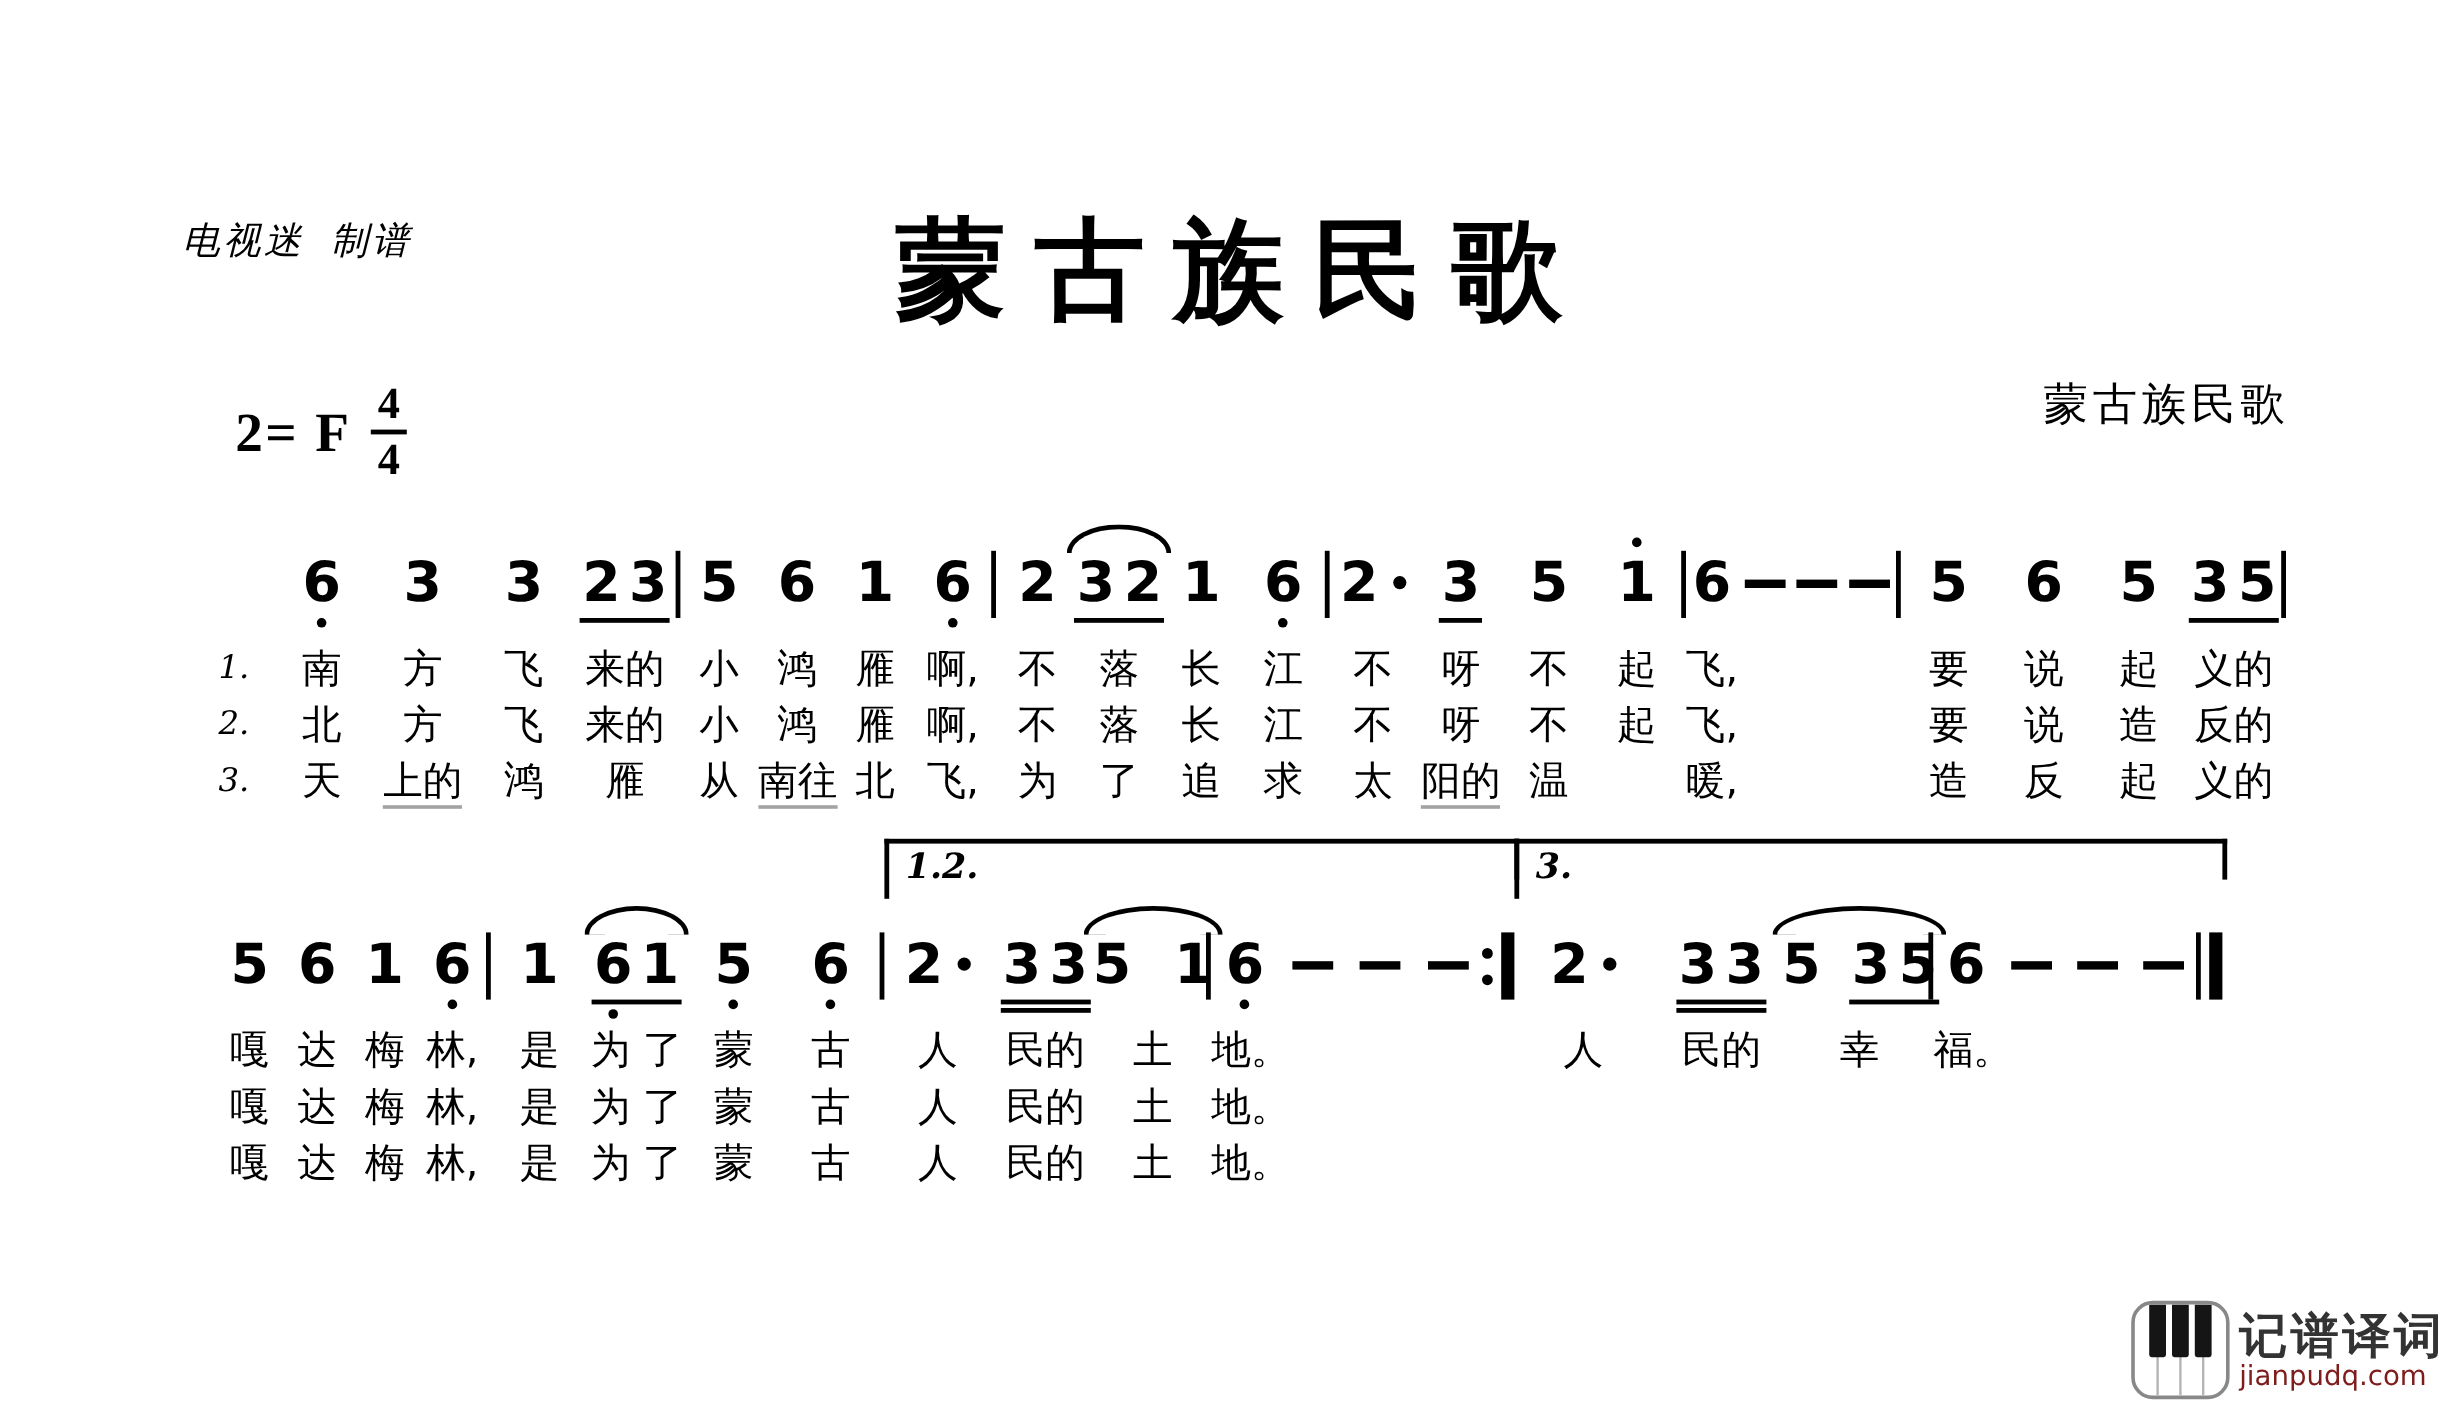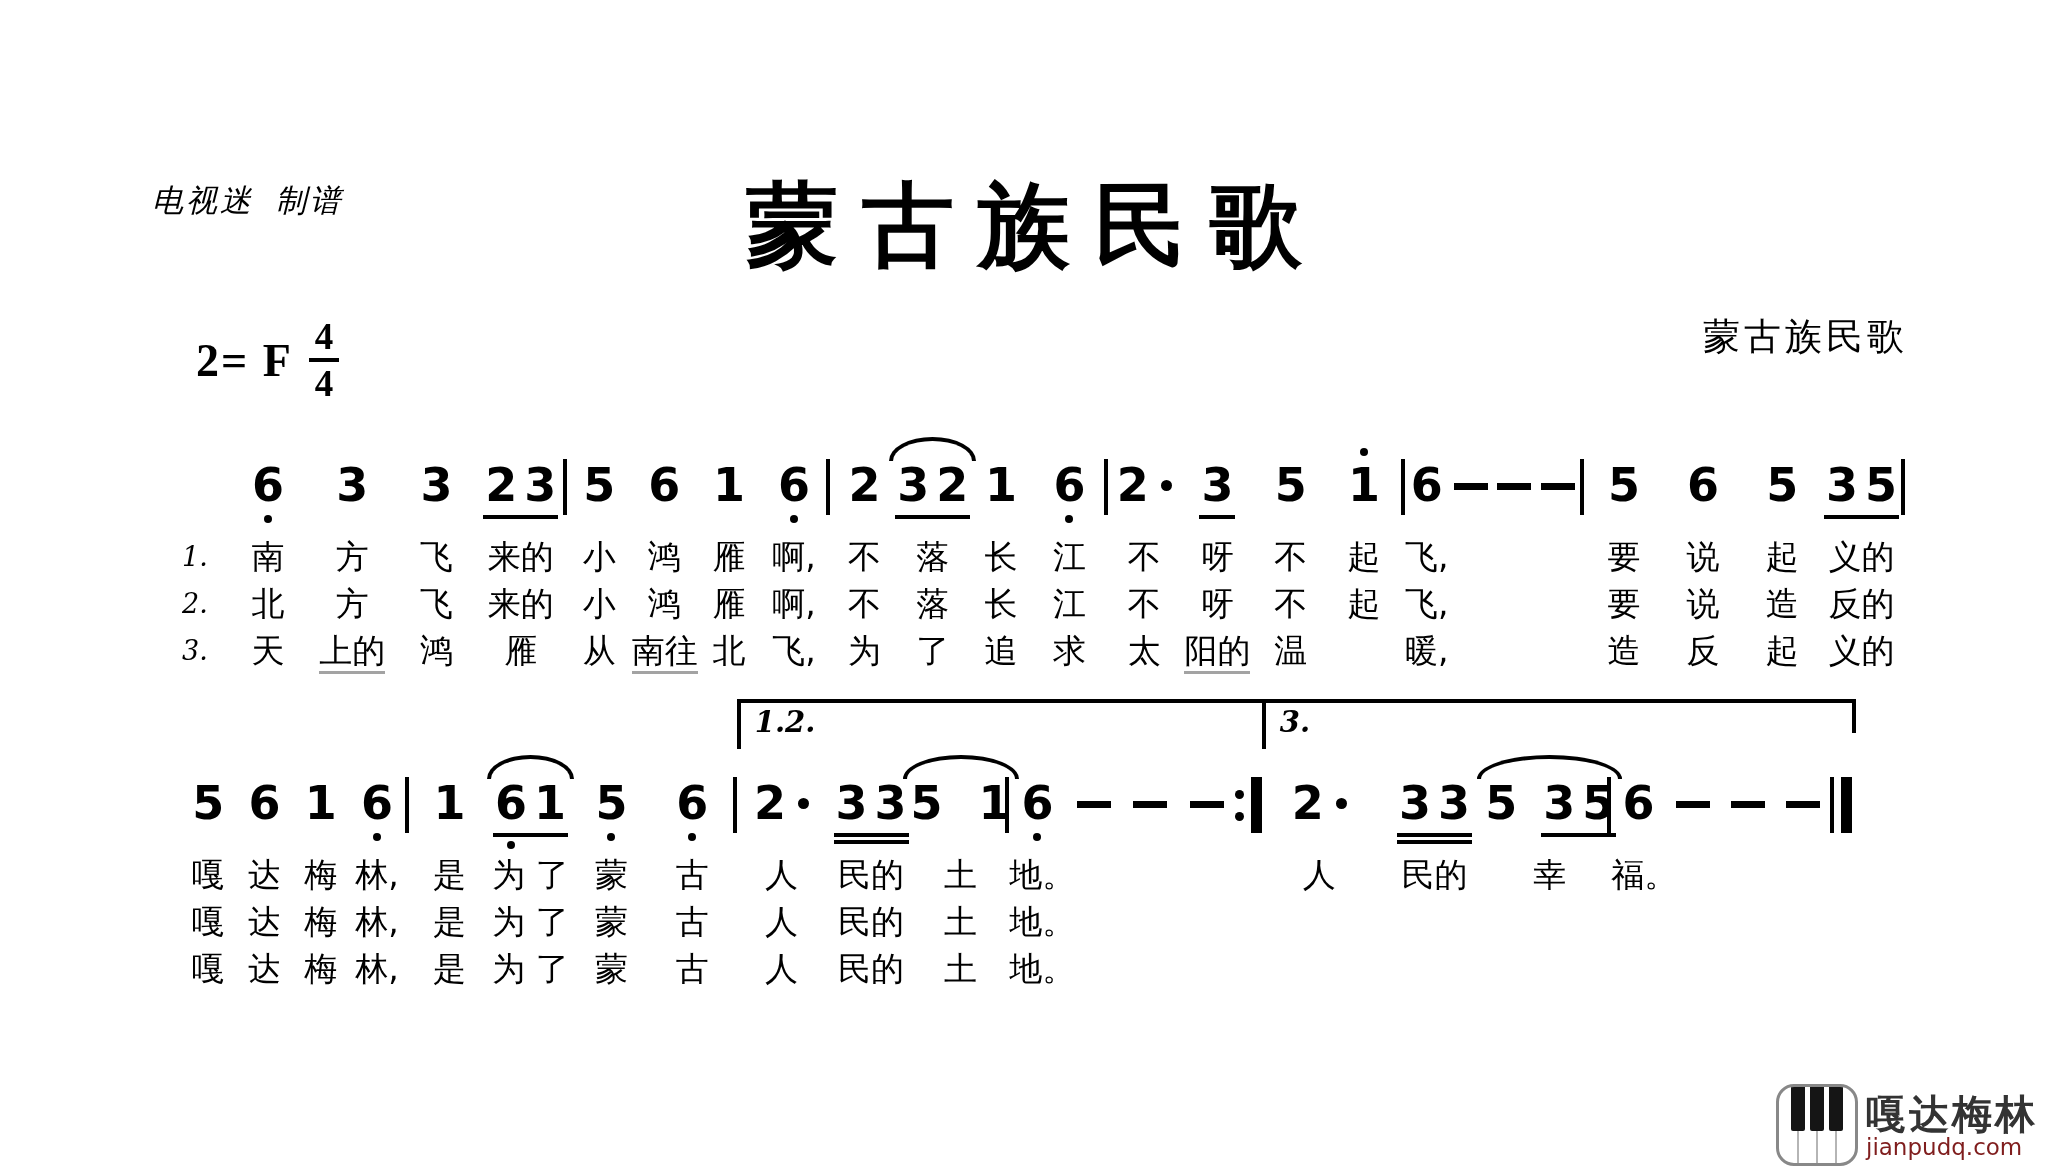--- a/index.html
+++ b/index.html
@@ -743,16 +743,16 @@
 <div class="wm">
   <div class="pic">
     <div class="wl wl1"></div>
     <div class="wl wl2"></div>
     <div class="wl wl3"></div>
     <div class="bk bk1"></div>
     <div class="bk bk2"></div>
     <div class="bk bk3"></div>
   </div>
   <div class="wmtext">
-    <div class="wmbrand">嘎达梅林</div>
+    <div class="wmbrand">记谱译词</div>
     <div class="wmsite">jianpudq.com</div>
   </div>
 </div>
 
 </body></html>

